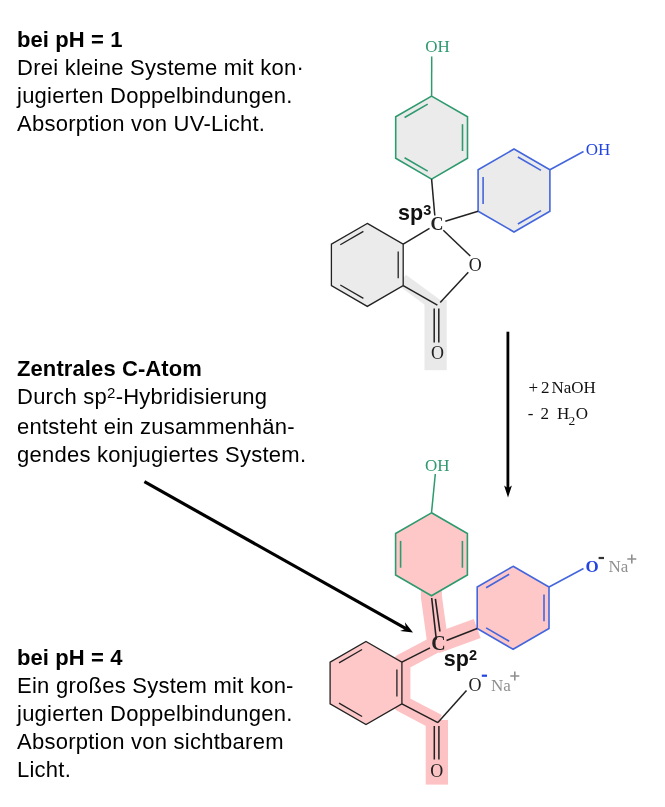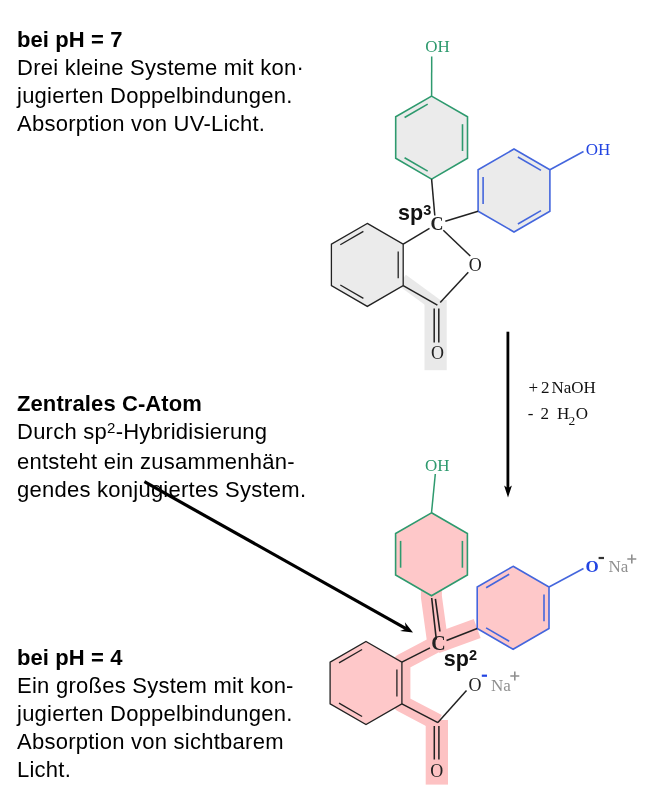--- a/index.html
+++ b/index.html
@@ -4,22 +4,22 @@
 <style>
 html,body { margin:0; padding:0; }
 body { width:665px; height:807px; position:relative; background:#fff;
        font-family:"Liberation Sans", sans-serif; overflow:hidden; }
 .tb { position:absolute; left:17px; font-size:22px; line-height:28px; color:#000; letter-spacing:0.25px; }
 .tb b { letter-spacing:0.1px; }
 sup.s2 { font-size:15px; vertical-align:baseline; position:relative; top:-6px; }
 </style>
 </head>
 <body>
-<div class="tb" style="top:25.5px"><b>bei pH = 7</b><br>Drei kleine Systeme mit kon·<br>jugierten Doppelbindungen.<br>Absorption von UV-Licht.</div>
-<div class="tb" style="top:390px"><b>Zentrales C-Atom</b><br>Durch sp<sup class="s2">2</sup>-Hybridisierung<br>entsteht ein zusammenhän-<br>gendes konjugiertes System.</div>
+<div class="tb" style="top:25.5px"><b>bei pH = 1</b><br>Drei kleine Systeme mit kon·<br>jugierten Doppelbindungen.<br>Absorption von UV-Licht.</div>
+<div class="tb" style="top:355px"><b>Zentrales C-Atom</b><br>Durch sp<sup class="s2">2</sup>-Hybridisierung<br>entsteht ein zusammenhän-<br>gendes konjugiertes System.</div>
 <div class="tb" style="top:643.5px"><b>bei pH = 4</b><br>Ein großes System mit kon-<br>jugierten Doppelbindungen.<br>Absorption von sichtbarem<br>Licht.</div>
 <svg width="665" height="807" viewBox="0 0 665 807" style="position:absolute;left:0;top:0">
 <path d="M402,280 L437.5,306" stroke="#e9e9e9" stroke-width="13" fill="none"></path>
 <rect x="424.5" y="300" width="22.2" height="70.2" fill="#e9e9e9"></rect>
 <path d="M431.6,96.1 L467.5,116.8 L467.5,158.3 L431.6,179.1 L395.7,158.3 L395.7,116.8 Z" fill="#ebebeb" stroke="#2e9a6e" stroke-width="1.6"></path>
 <path d="M514.0,149.0 L549.9,169.8 L549.9,211.2 L514.0,232.0 L478.1,211.2 L478.1,169.8 Z" fill="#ebebeb" stroke="#4466dd" stroke-width="1.6"></path>
 <path d="M367.3,223.4 L403.2,244.1 L403.2,285.6 L367.3,306.4 L331.4,285.6 L331.4,244.1 Z" fill="#ebebeb" stroke="#222" stroke-width="1.3"></path>
 <path d="M404.6,117.5 L427.7,104.1" stroke="#2e9a6e" stroke-width="1.6" fill="none"></path>
 <path d="M462.5,124.2 L462.5,151.0" stroke="#2e9a6e" stroke-width="1.6" fill="none"></path>
 <path d="M427.7,171.1 L404.6,157.7" stroke="#2e9a6e" stroke-width="1.6" fill="none"></path>

